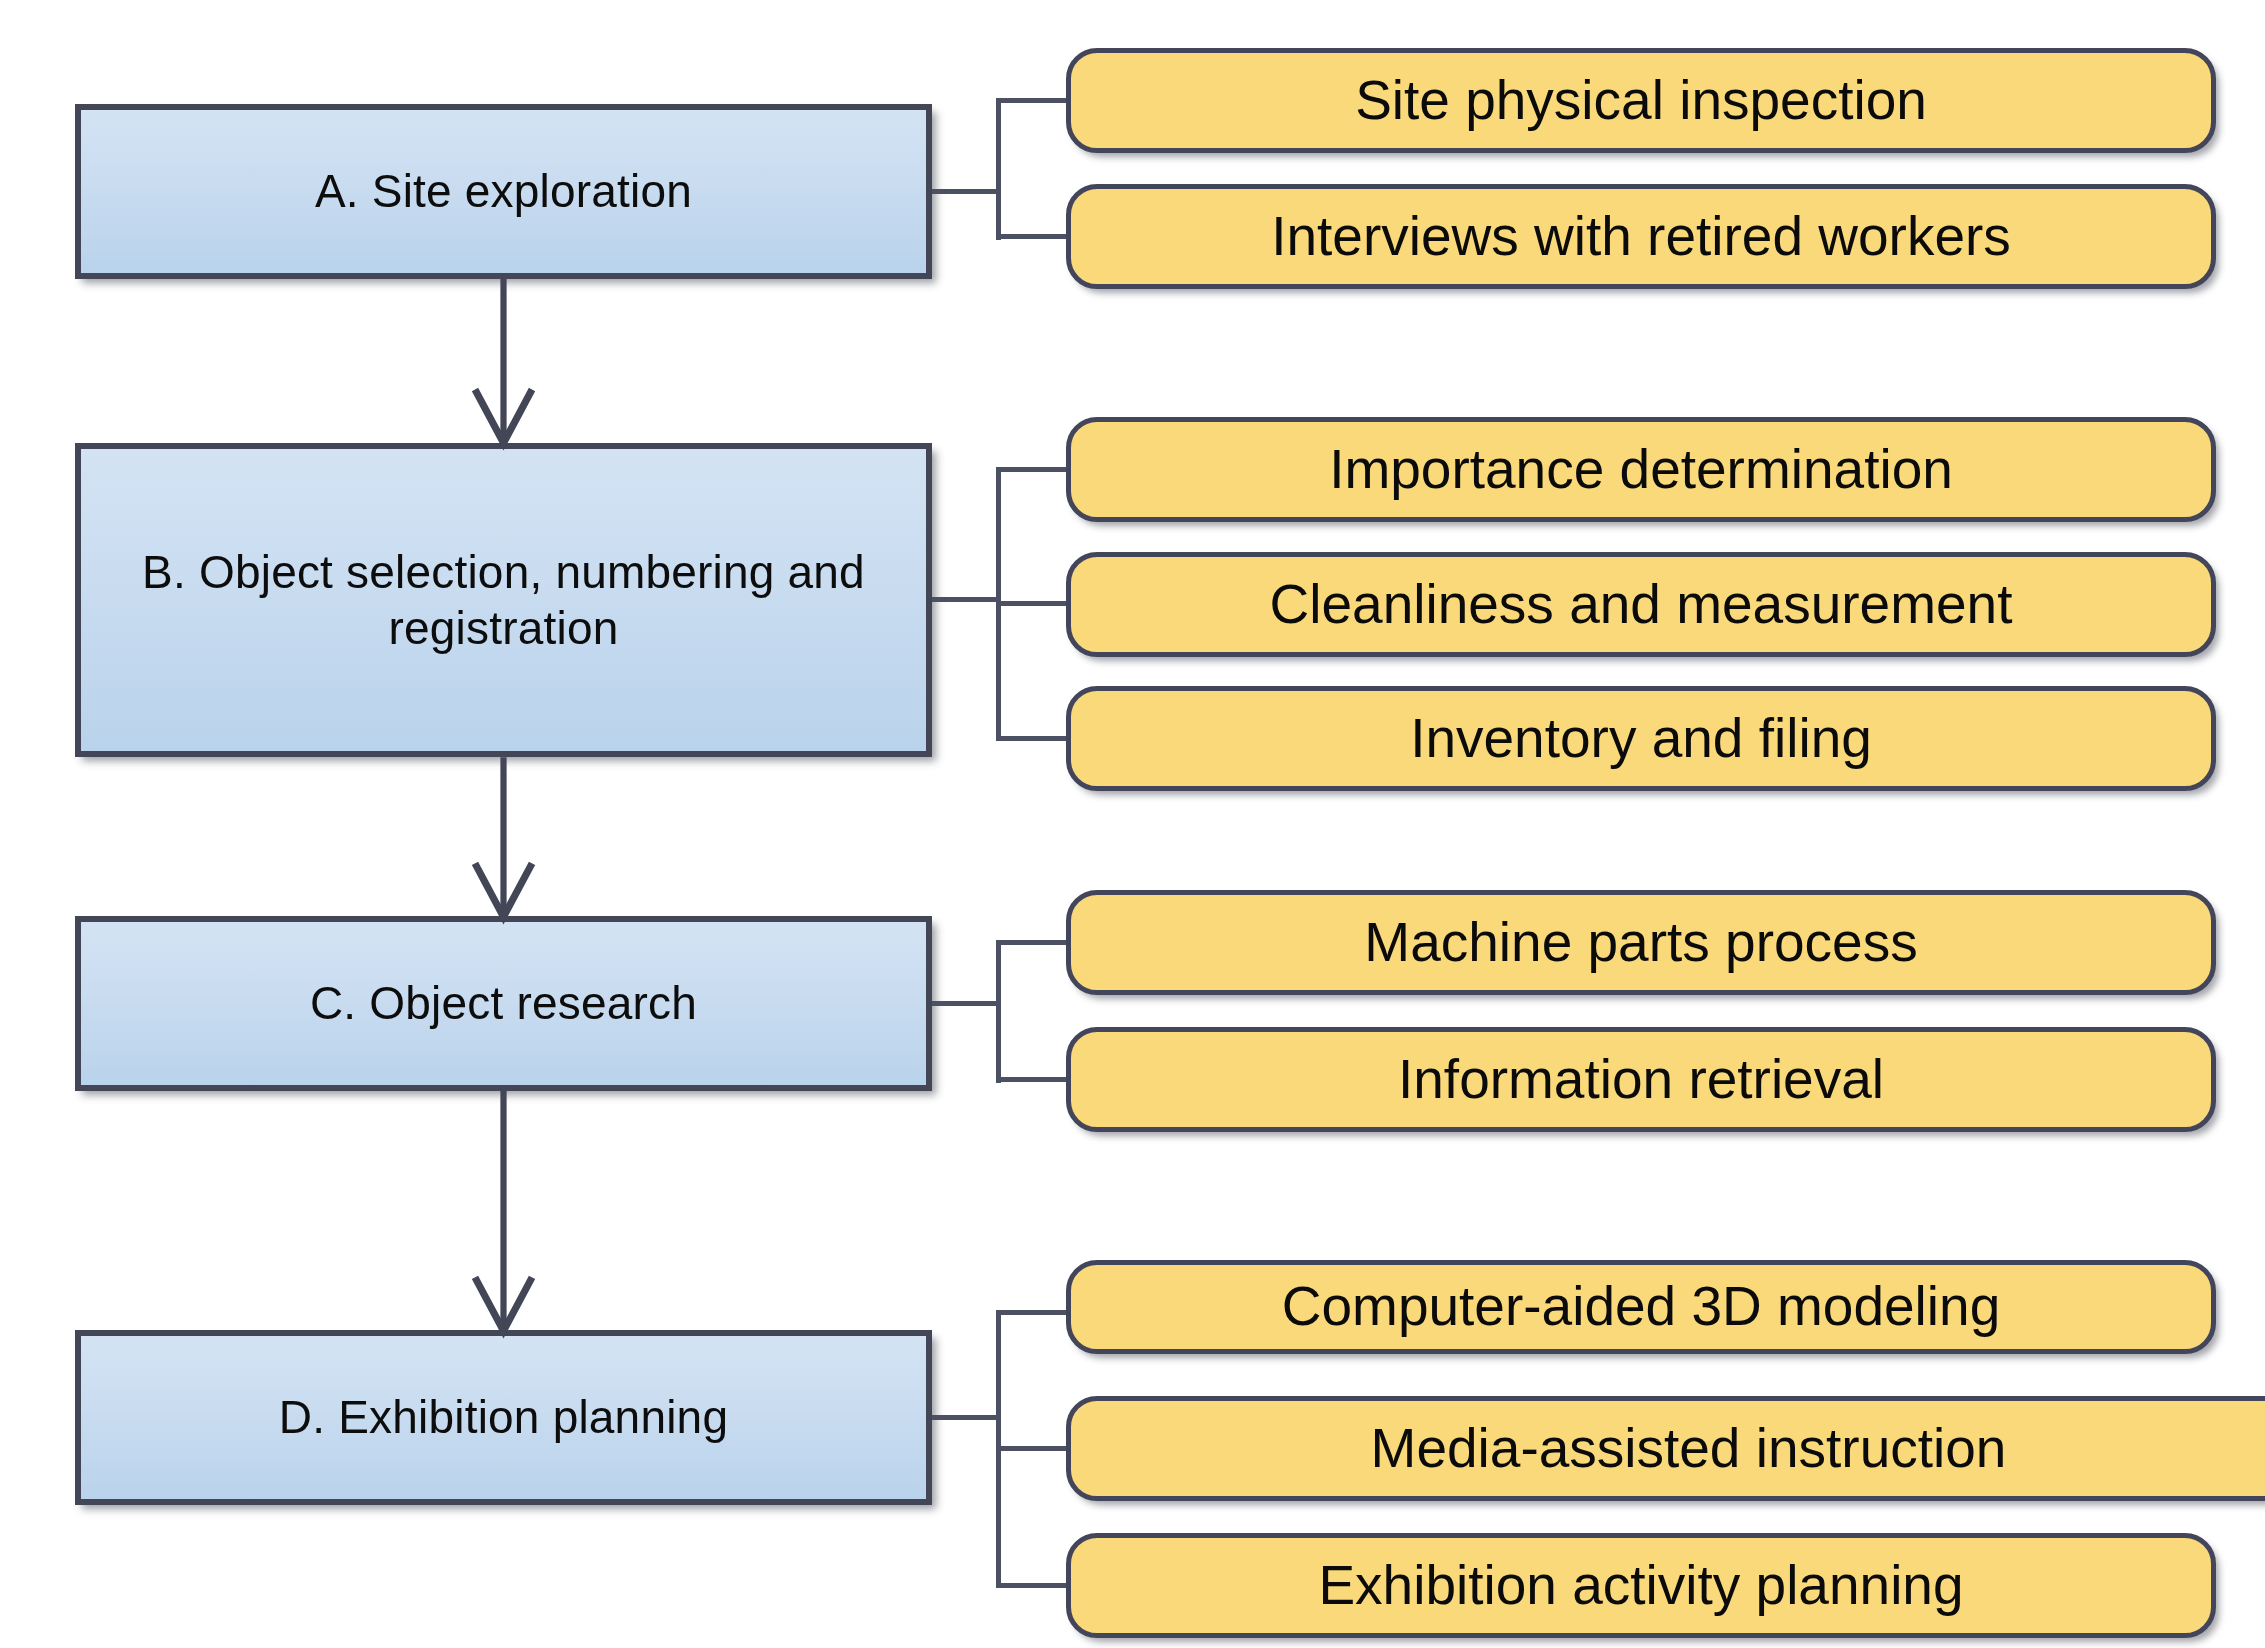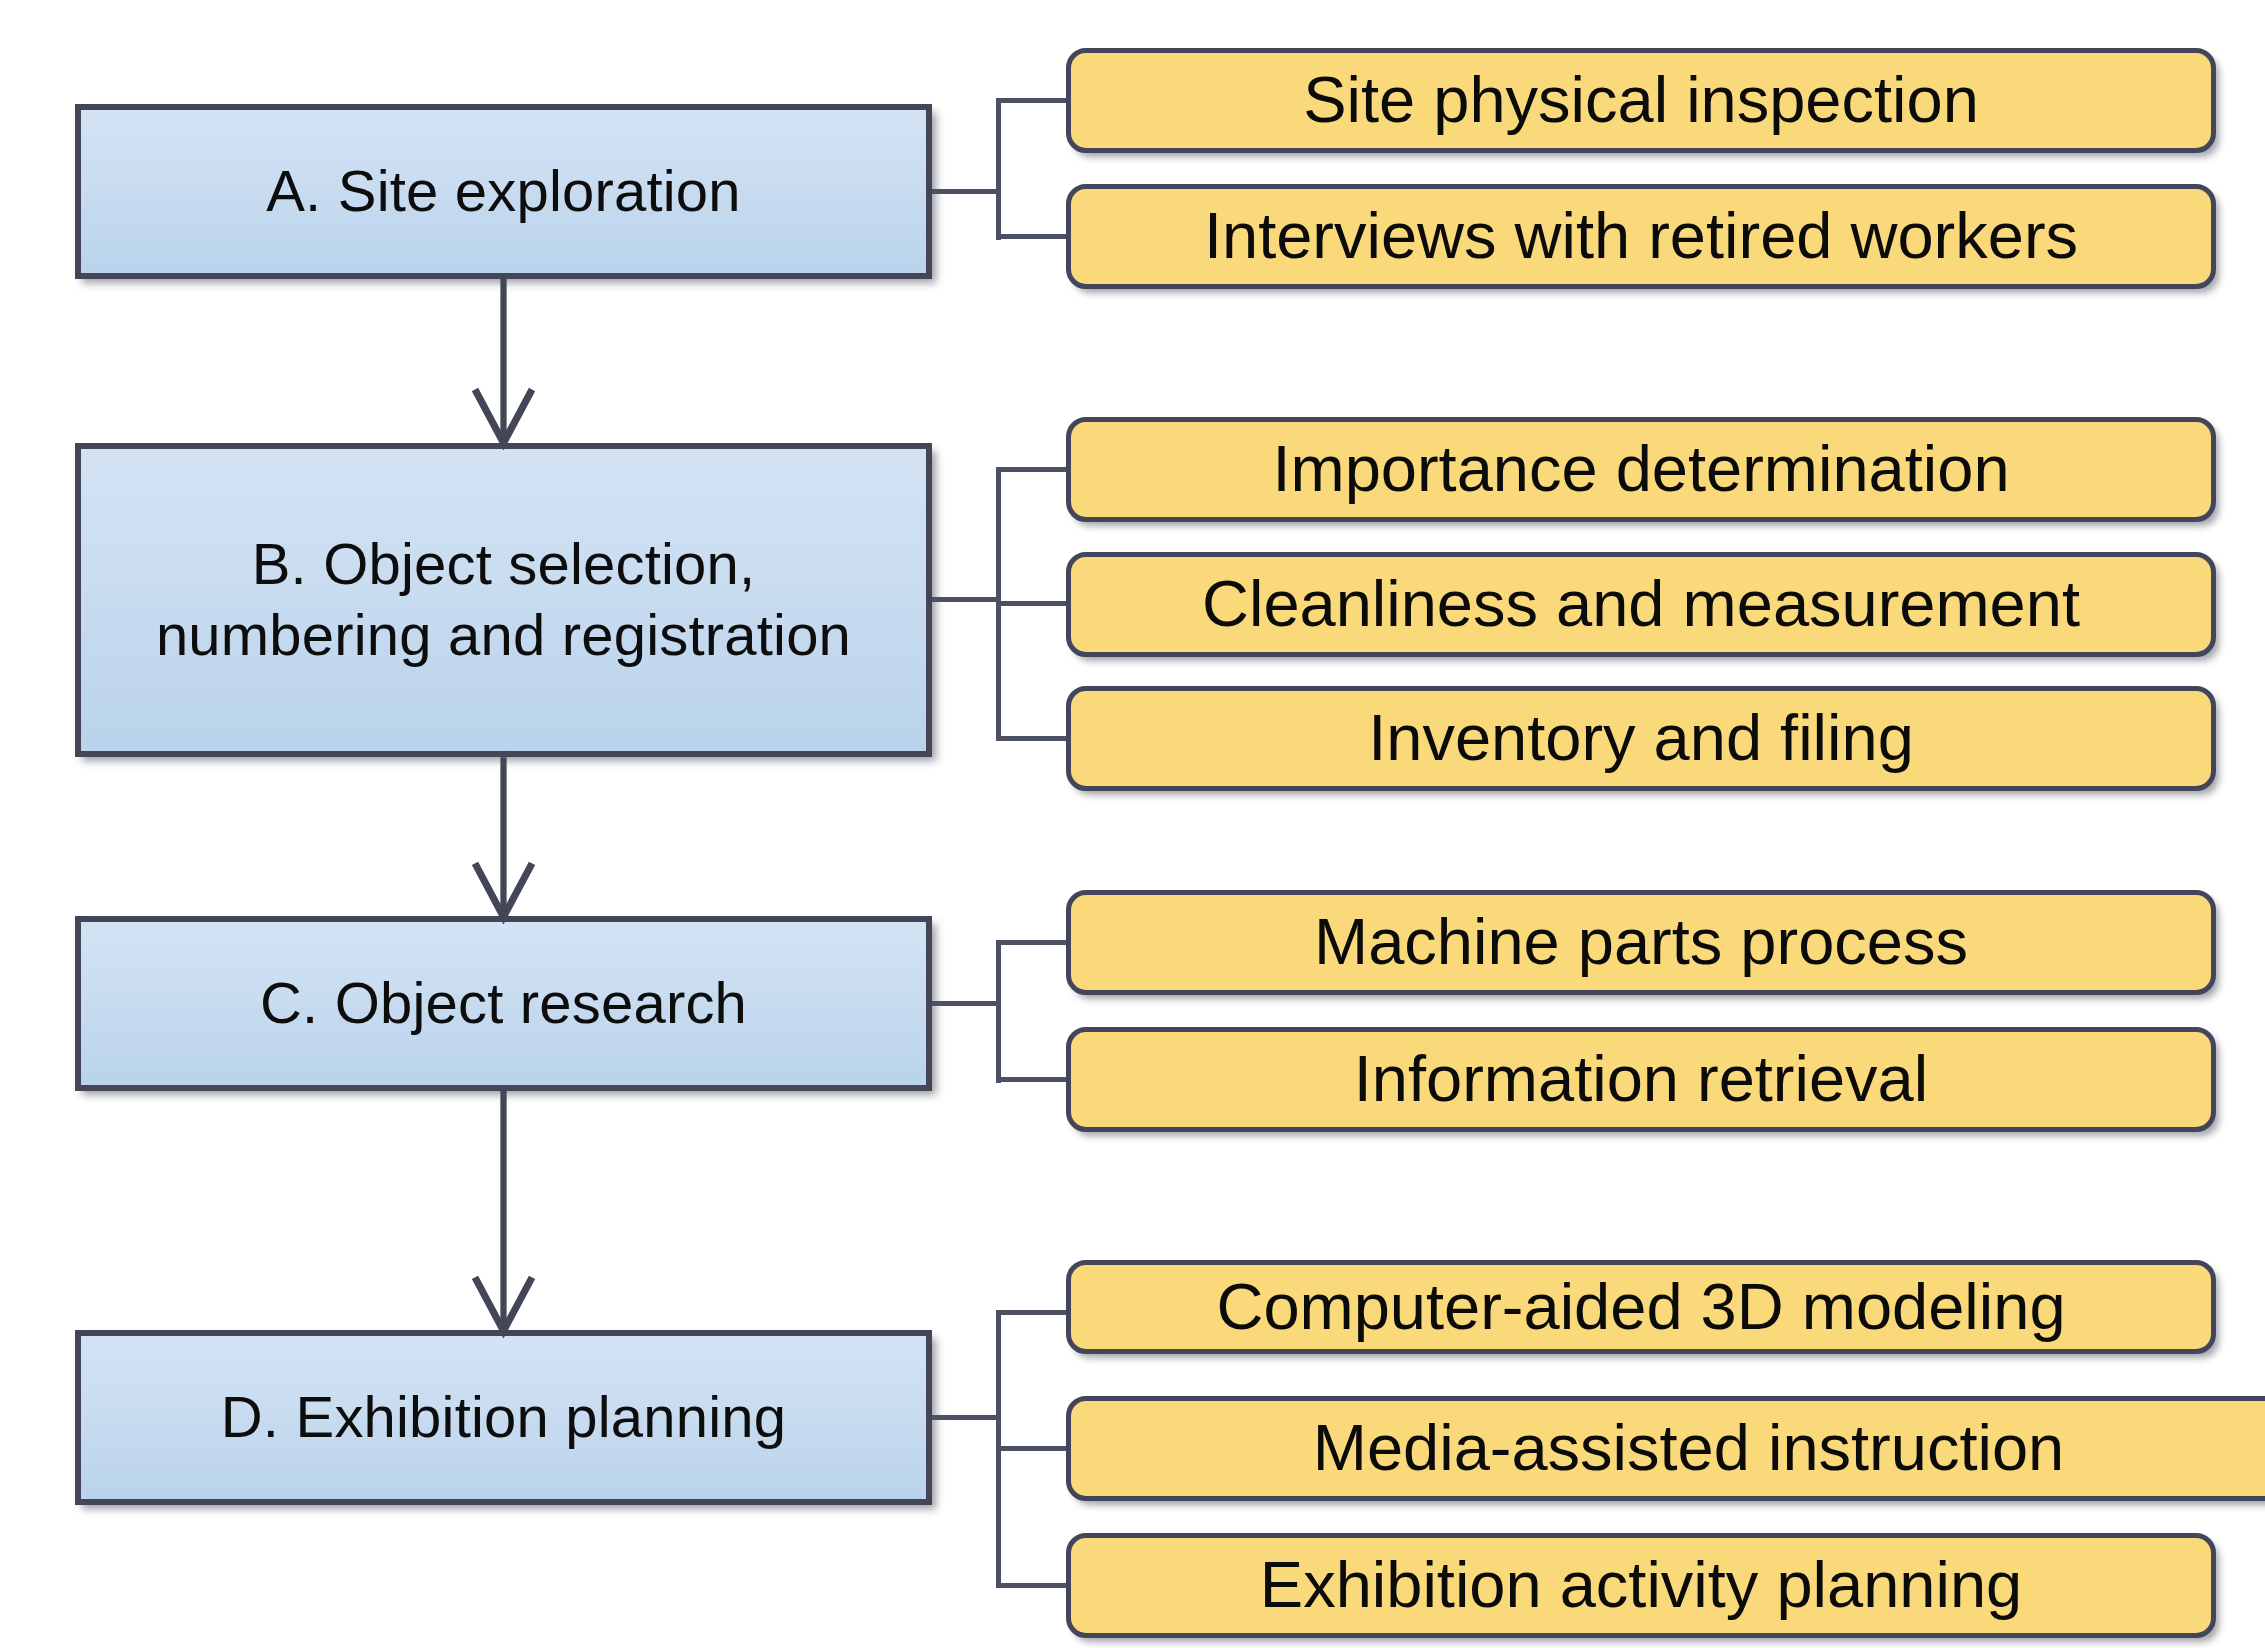--- a/index.html
+++ b/index.html
@@ -13,39 +13,39 @@
   
   .stage{
     position:absolute;
     box-sizing:border-box;
     border:6.2px solid #434656;
     background:linear-gradient(180deg,#d3e3f4 0%,#c9dcf0 45%,#b9d3ec 100%);
     box-shadow:5.3px 6.2px 8px -1.8px rgba(40,44,58,.45);
     display:flex;align-items:center;justify-content:center;
     text-align:center;
     color:#0d0d0d;
-    font-size:58px;
+    font-size:46px;
     line-height:1.22;
     letter-spacing:0.2px;
     padding:0 25px;
   }
   .stage .lbl{display:block;width:100%;}
 
   
   .leaf{
     position:absolute;
     box-sizing:border-box;
     border:5.3px solid #43465a;
-    border-radius:20px;
+    border-radius:31px;
     background:#fad97a;
     box-shadow:5.3px 6.2px 7.1px -2.7px rgba(40,44,58,.42);
     display:flex;align-items:center;justify-content:center;
     text-align:left;
     color:#0b0b0b;
-    font-size:65px;
+    font-size:55px;
     line-height:1.15;
     padding:0 18px;
     white-space:nowrap;
   }
 
   
   .seg{position:absolute;background:#4c5063;}
   .seg.h{height:5.3px;}
   .seg.v{width:5.3px;}
 

